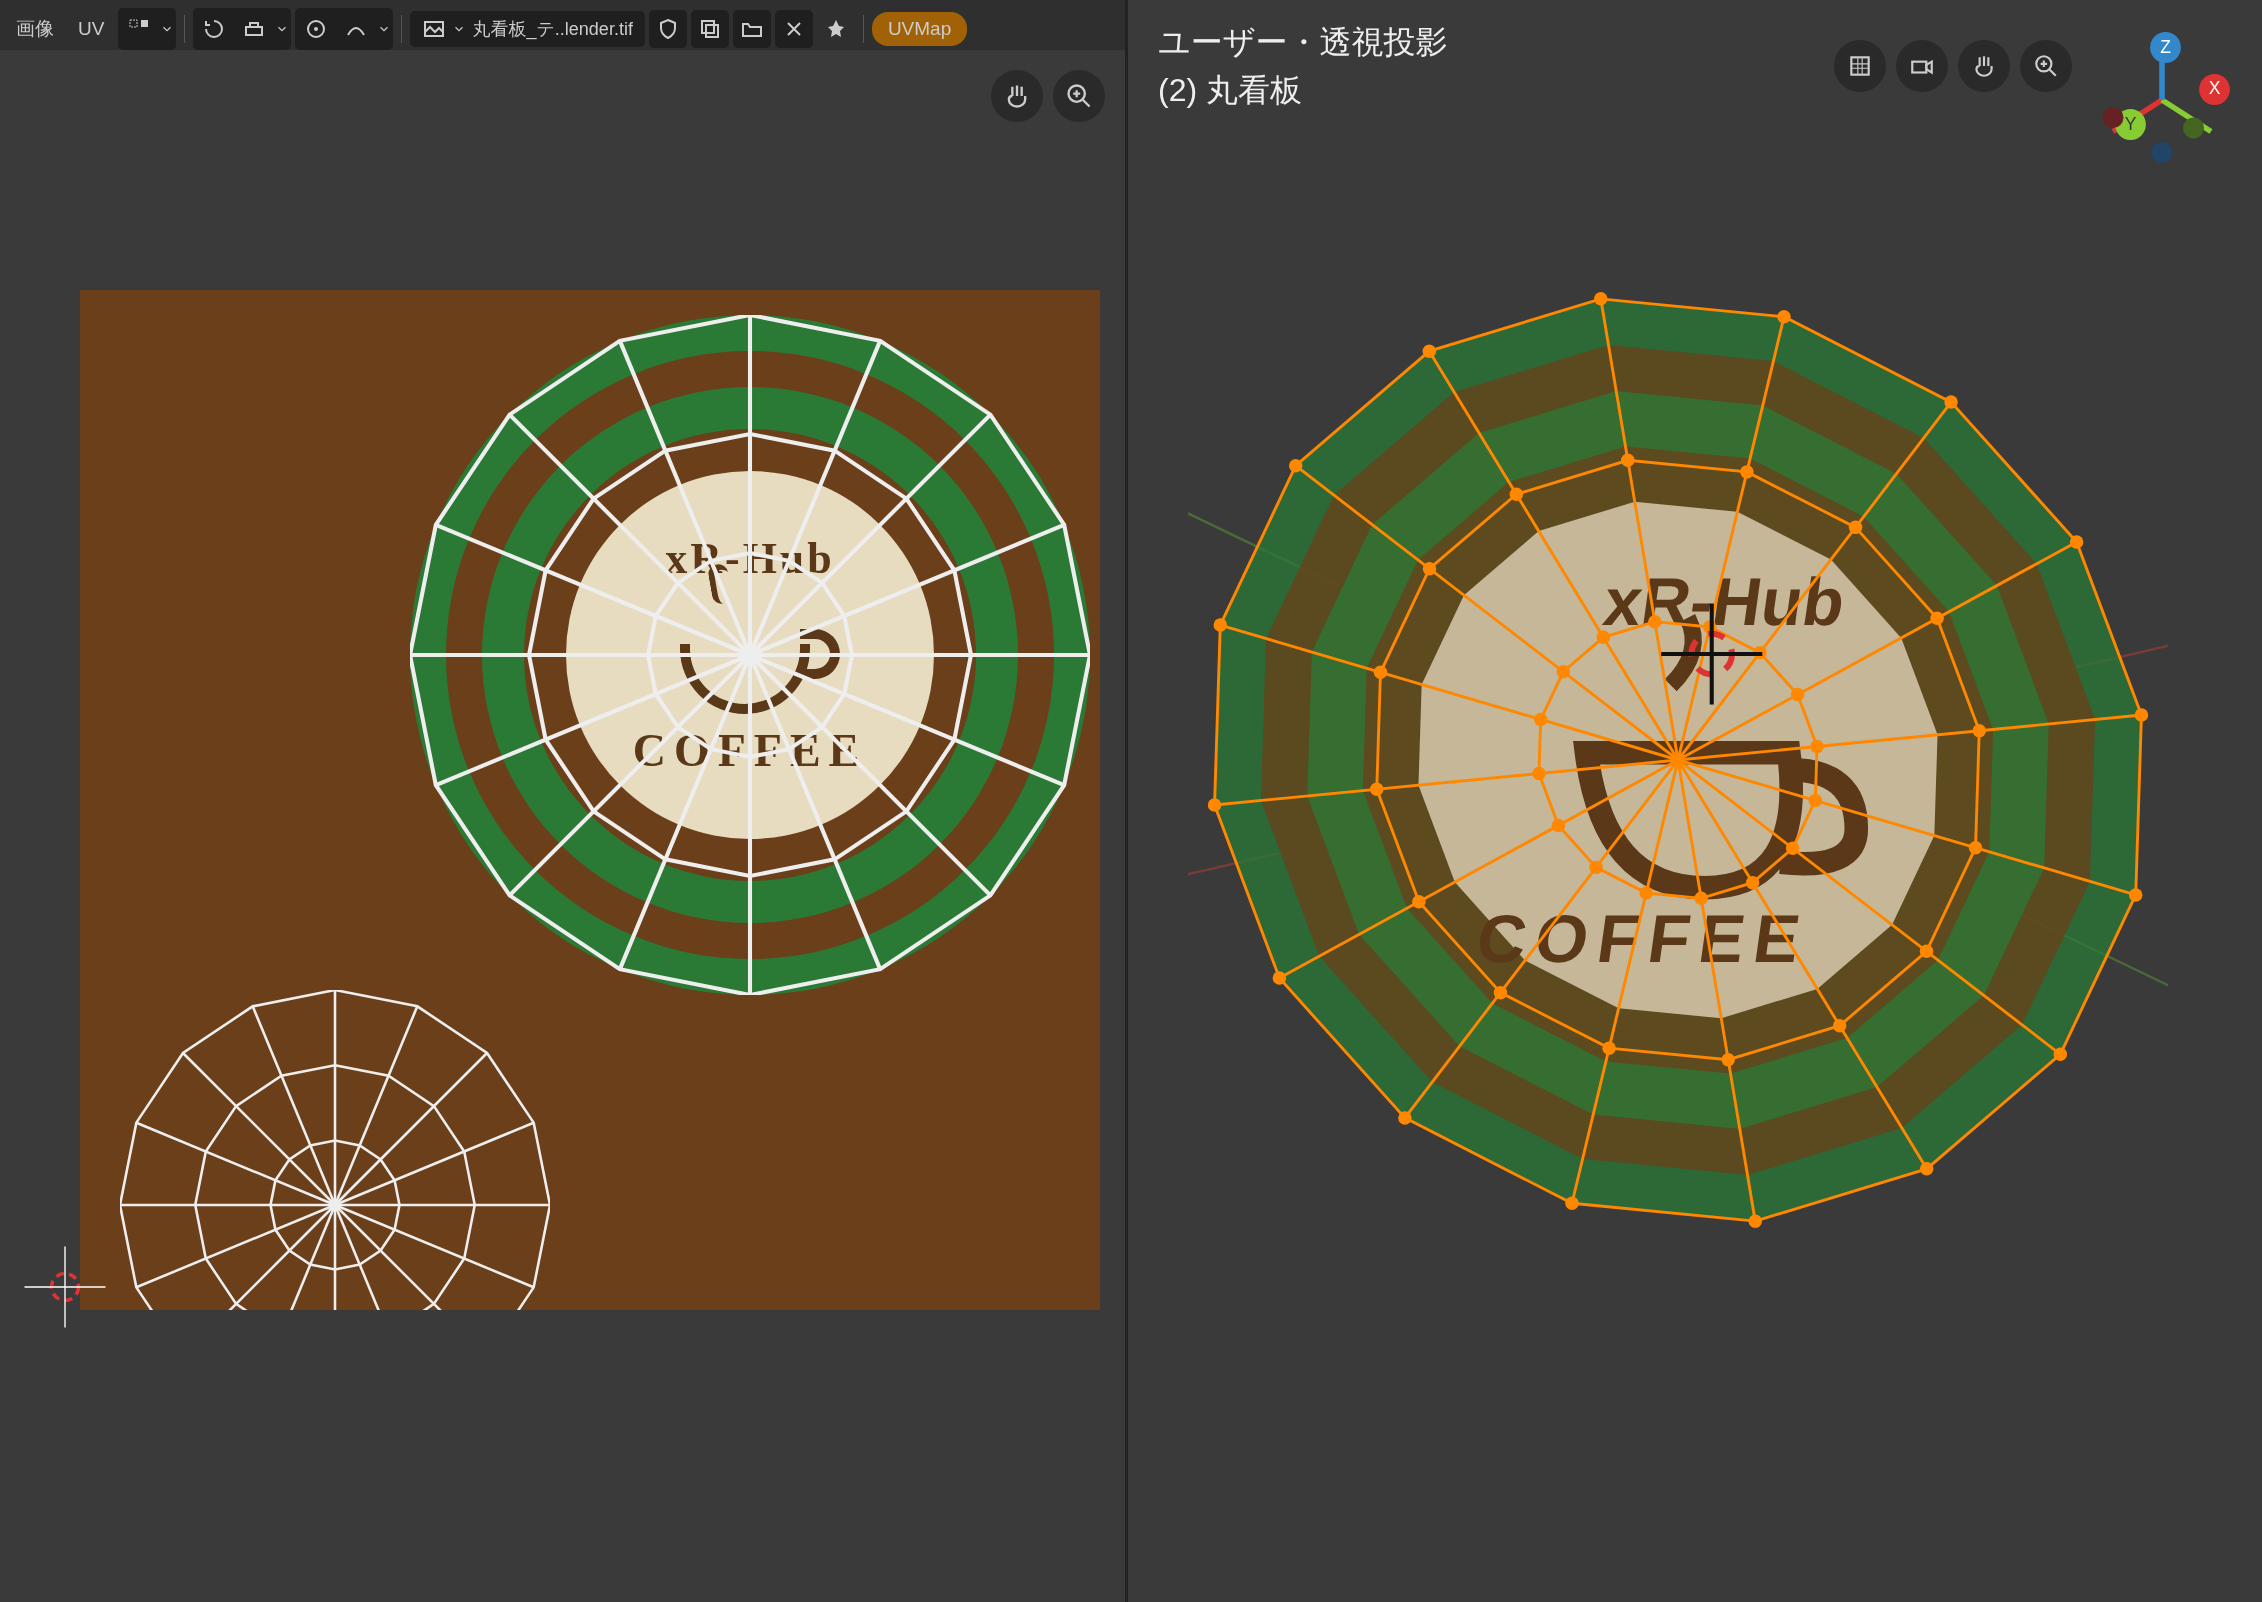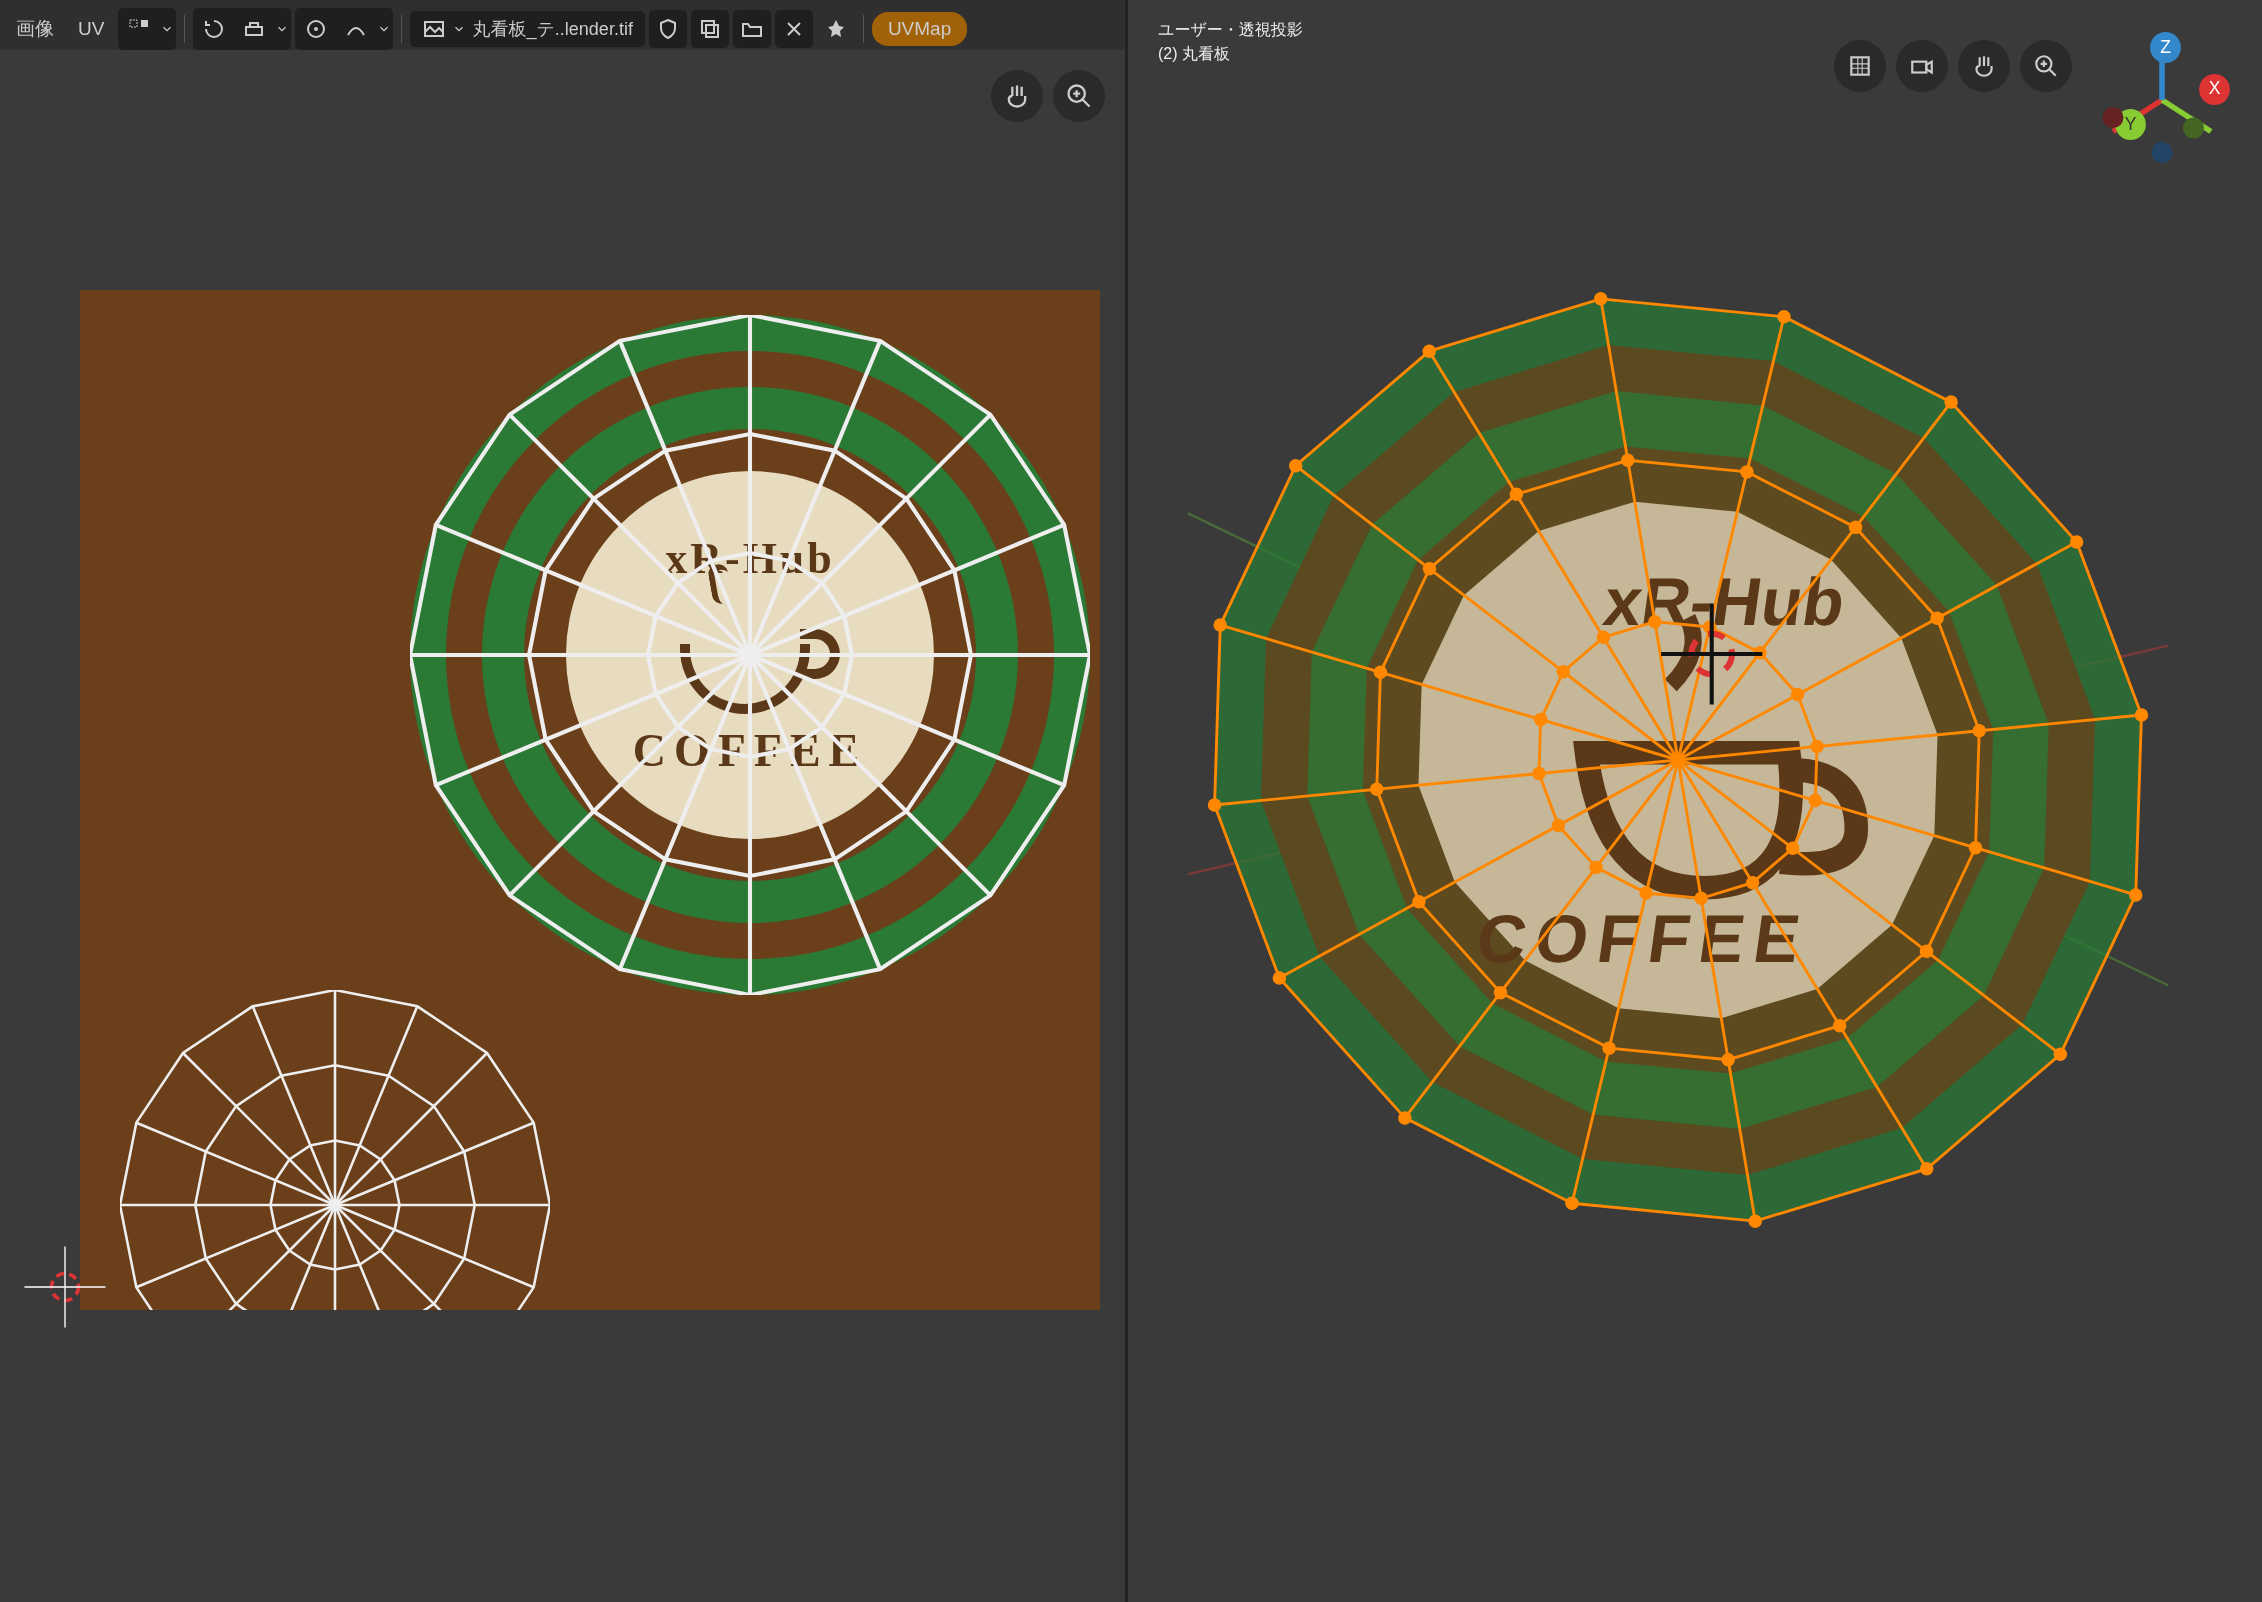--- a/index.html
+++ b/index.html
@@ -130,21 +130,21 @@
   position: absolute;
   left: 20px;
   bottom: 270px;
   width: 90px; height: 90px;
   pointer-events: none;
 }
 
 .overlay-text {
   position: absolute;
   top: 18px; left: 30px;
-  font-size: 16px;
+  font-size: 32px;
   color: #eee;
   line-height: 1.5;
 }
 
 .gizmo3d {
   position: absolute;
   top: 30px; right: 30px;
   width: 140px; height: 140px;
 }
 .right-tools {

